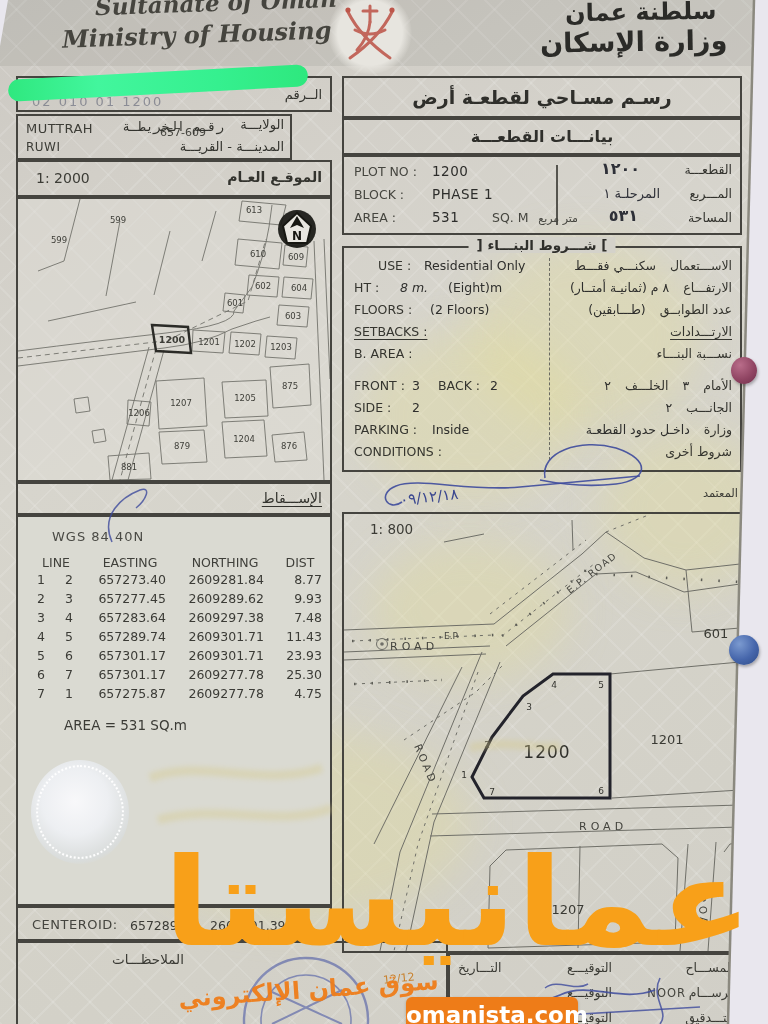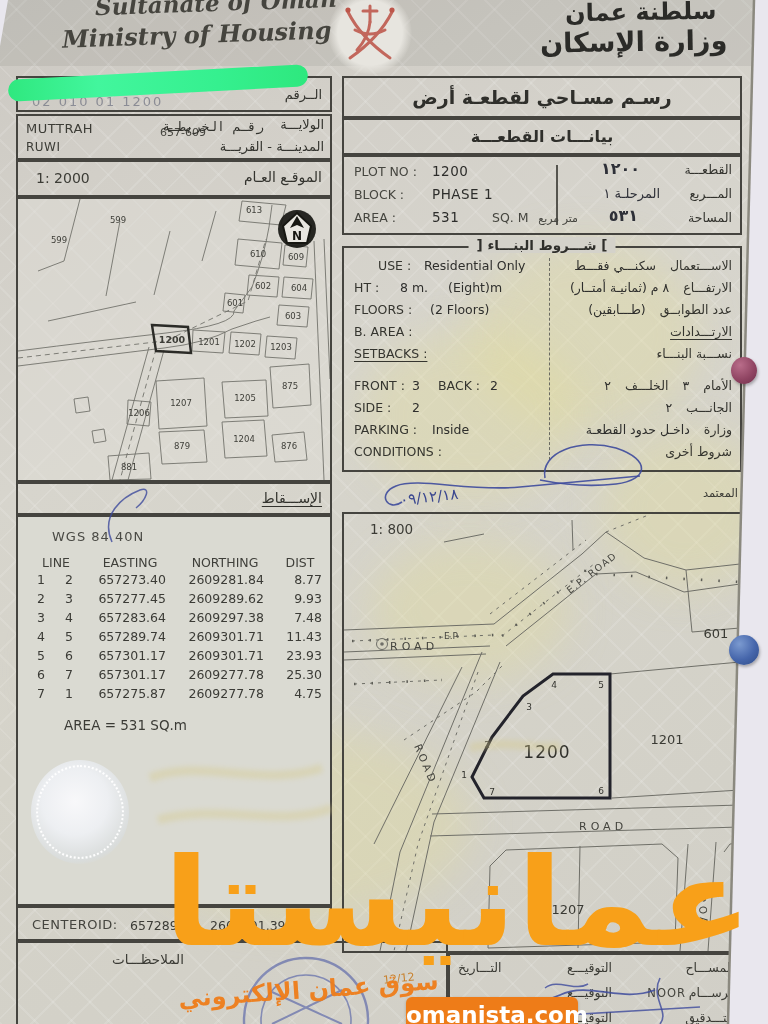--- a/index.html
+++ b/index.html
@@ -85,32 +85,32 @@
     </svg>
     <div class="hdr-ar" style="left:565px;top:-2px;font-size:24px;transform:rotate(-1deg);">سلطنة عمان</div>
     <div class="hdr-ar" style="left:540px;top:26px;font-size:27px;transform:rotate(-1deg);">وزارة الإسكان</div>
 
     <div class="box" style="left:16px;top:76px;width:316px;height:36px;">
       <div class="abs" style="left:14px;top:16px;font-size:13px;letter-spacing:2px;color:rgba(70,75,100,.5);">02 010 01 1200</div>
       <div class="row-label-ar" style="right:8px;top:9px;">الــرقم</div>
       <div class="green-strip"></div>
     </div>
 
-    <div class="box" style="left:16px;top:114px;width:316px;height:46px;">
+    <div class="box" style="left:16px;top:114px;width:276px;height:46px;">
       <div class="abs" style="left:8px;top:5px;font-size:13px;letter-spacing:.5px;color:#3c3c36;">MUTTRAH</div>
       <div class="abs" style="left:8px;top:24px;font-size:12px;letter-spacing:.5px;color:#3c3c36;">RUWI</div>
       <div class="abs" style="left:142px;top:10px;font-size:11px;color:#45453f;">657-609</div>
       <div class="row-label-ar" style="right:66px;top:3px;font-family:Liberation Mono, monospace;">رقـم الخريطـة</div>
       <div class="row-label-ar" style="right:6px;top:1px;">الولايـــة</div>
       <div class="row-label-ar" style="right:6px;top:23px;">المدينـــة - القريـــة</div>
     </div>
 
     <div class="box" style="left:16px;top:160px;width:316px;height:37px;">
       <div class="abs" style="left:18px;top:8px;font-size:14px;color:#3c3c36;">1: 2000</div>
-      <div class="row-label-ar" style="right:8px;top:7px;font-size:14px;">الموقـع العـام</div>
+      <div class="row-label-ar" style="right:8px;top:7px;font-size:14px;font-weight:bold;">الموقـع العـام</div>
     </div>
 
     <div class="box" style="left:16px;top:197px;width:316px;height:285px;background:rgba(223,222,215,.45);">
       <svg width="312" height="281" viewBox="0 0 312 281">
         <g stroke="#73736c" stroke-width="0.9" fill="none">
           <path d="M0,152 Q78,142 148,134 T216,112"></path>
           <path d="M0,167 Q80,157 146,149"></path>
           <path d="M146,149 Q188,144 214,130"></path>
           <path d="M216,112 L234,88 Q246,58 251,28 L254,6"></path>
           <path d="M214,130 L238,122 L252,118"></path>
@@ -288,32 +288,32 @@
     <div class="box" style="left:342px;top:246px;width:400px;height:226px;">
       <div class="bracket-title">شـــروط البنـــاء</div>
       <div class="abs" style="left:205px;top:10px;bottom:10px;border-left:1.5px dashed #6a6a62;"></div>
       <div class="abs" style="left:10px;top:10px;width:192px;">
         <div class="bld-row">
             <span class="lbl" style="width:46px;margin-left:24px;">USE :</span>
             <span class="val">Residential Only</span>
           </div>
         <div class="bld-row">
             <span class="lbl" style="width:46px;">HT :</span>
-            <span class="val" style="width:48px;">8 m.</span>
+            <span class="val" style="width:48px;font-style:italic;">8 m.</span>
             <span class="val">(Eight)m</span>
           </div>
         <div class="bld-row">
             <span class="lbl" style="width:76px;">FLOORS :</span>
             <span class="val">(2 Floors)</span>
           </div>
         <div class="bld-row">
+            <span class="lbl u">SETBACKS :</span>
+          </div>
+        <div class="bld-row">
             <span class="lbl">B. AREA :</span>
-          </div>
-        <div class="bld-row">
-            <span class="lbl u">SETBACKS :</span>
           </div>
         <div class="bld-row" style="margin-top:10px;">
             <span class="lbl" style="width:58px;">FRONT :</span>
             <span class="val" style="width:26px;">3</span>
             <span class="lbl" style="width:52px;">BACK :</span>
             <span class="val">2</span>
           </div>
         <div class="bld-row">
             <span class="lbl" style="width:58px;">SIDE :</span>
             <span class="val">2</span>

